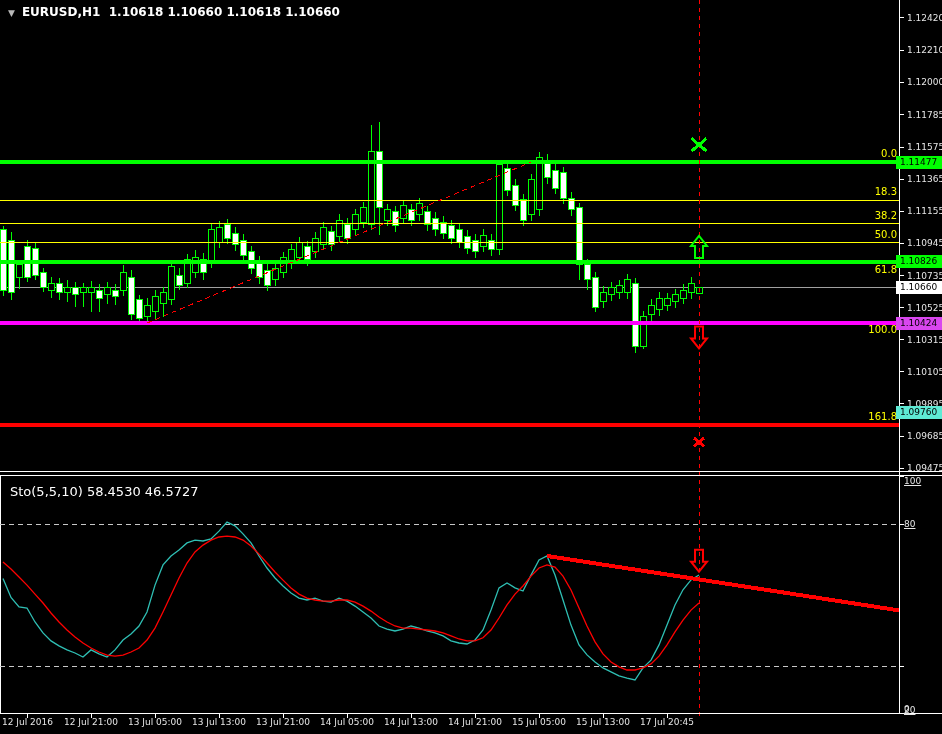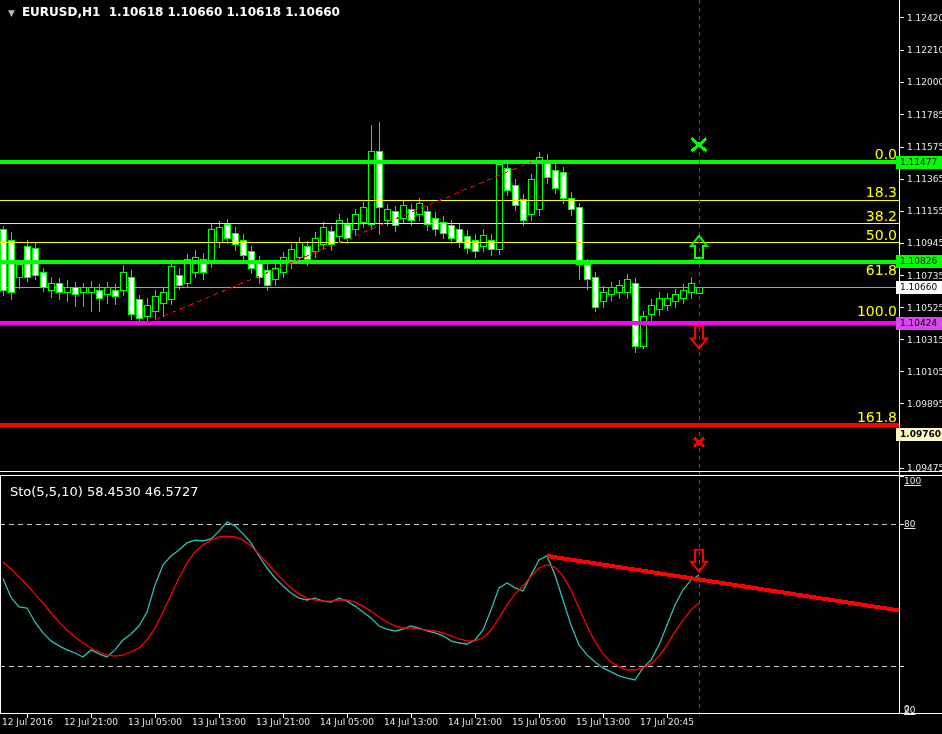--- a/index.html
+++ b/index.html
@@ -1,21 +1,21 @@
 <!DOCTYPE html>
 <html><head>
 <meta charset="utf-8">
 <style>
   html,body{margin:0;padding:0;background:#000;}
   #stage{position:relative;width:942px;height:734px;background:#000;overflow:hidden;
          font-family:"DejaVu Sans","Liberation Sans",sans-serif;}
   svg{position:absolute;left:0;top:0;}
   .lbl{position:absolute;color:#e6e6e6;font-size:9px;line-height:11px;white-space:nowrap;}
   .timelbl{transform:translateX(-50%);}
-  .fiblbl{position:absolute;right:45px;color:#ffff00;font-size:14px;line-height:10px;white-space:nowrap;}
+  .fiblbl{position:absolute;right:45px;color:#ffff00;font-size:10px;line-height:10px;white-space:nowrap;}
   .tag{position:absolute;left:896px;width:42px;height:13px;font-size:9px;color:#000;
        line-height:13px;padding-left:4px;white-space:nowrap;}
   .title{position:absolute;left:8px;top:5px;color:#fff;font-size:12px;font-weight:bold;white-space:nowrap;}
   .tri{color:#b8b8b8;font-size:9px;font-weight:normal;margin-right:7px;}
   .sto{position:absolute;left:10px;top:484px;color:#fff;font-size:13px;white-space:nowrap;}
   .scalelbl{position:absolute;left:904px;color:#e6e6e6;font-size:9px;line-height:11px;text-decoration:underline;}
 </style>
 </head>
 <body>
 
@@ -254,42 +254,42 @@
       <line x1="694" y1="437.9935000000016" x2="704" y2="446.39350000000155" stroke="#ff0000" stroke-width="3" shape-rendering="crispEdges"></line>
       <line x1="694" y1="446.39350000000155" x2="704" y2="437.9935000000016" stroke="#ff0000" stroke-width="3" shape-rendering="crispEdges"></line>
       <polygon points="695,549.6833333333334 695,561.6833333333334 691,561.6833333333334 699,571.6833333333334 707,561.6833333333334 703,561.6833333333334 703,549.6833333333334" fill="none" stroke="#ff0000" stroke-width="2"></polygon>
     </svg>
   <div id="labels">
       <div class="fiblbl" style="top: 149.081px;">0.0</div>
       <div class="fiblbl" style="top: 187.153px;">18.3</div>
       <div class="fiblbl" style="top: 210.547px;">38.2</div>
       <div class="fiblbl" style="top: 229.506px;">50.0</div>
       <div class="fiblbl" style="top: 265px;">61.8</div>
-      <div class="fiblbl" style="top: 306px;">100.0</div>
+      <div class="fiblbl" style="top: 325px;">100.0</div>
       <div class="fiblbl" style="top: 411.61px;">161.8</div>
       <div class="lbl" style="left: 907px; top: 12.896px;">1.12420</div>
       <div class="lbl" style="left: 907px; top: 45.005px;">1.12210</div>
       <div class="lbl" style="left: 907px; top: 77.114px;">1.12000</div>
       <div class="lbl" style="left: 907px; top: 109.987px;">1.11785</div>
       <div class="lbl" style="left: 907px; top: 142.096px;">1.11575</div>
       <div class="lbl" style="left: 907px; top: 174.205px;">1.11365</div>
       <div class="lbl" style="left: 907px; top: 206.314px;">1.11155</div>
       <div class="lbl" style="left: 907px; top: 238.423px;">1.10945</div>
       <div class="lbl" style="left: 907px; top: 270.532px;">1.10735</div>
       <div class="lbl" style="left: 907px; top: 302.641px;">1.10525</div>
       <div class="lbl" style="left: 907px; top: 334.75px;">1.10315</div>
       <div class="lbl" style="left: 907px; top: 366.859px;">1.10105</div>
       <div class="lbl" style="left: 907px; top: 398.968px;">1.09895</div>
       <div class="lbl" style="left: 907px; top: 431.077px;">1.09685</div>
       <div class="lbl" style="left: 907px; top: 463.187px;">1.09475</div>
       <div class="tag" style="top: 155.581px; background: rgb(0, 255, 0);">1.11477</div>
       <div class="tag" style="top: 255.119px; background: rgb(0, 255, 0);">1.10826</div>
       <div class="tag" style="top: 280.5px; background: rgb(255, 255, 255);">1.10660</div>
       <div class="tag" style="top: 316.584px; background: #d946ef;">1.10424</div>
-      <div class="tag" style="top: 428px; background: #fef9c3; font-weight: bold;">1.09760</div>
+      <div class="tag" style="top: 406px; background: #5eead4;">1.09760</div>
       <div class="lbl timelbl" style="left: 2px; top: 717px; transform: none;">12 Jul 2016</div>
       <div class="lbl timelbl" style="left: 91px; top: 717px;">12 Jul 21:00</div>
       <div class="lbl timelbl" style="left: 155px; top: 717px;">13 Jul 05:00</div>
       <div class="lbl timelbl" style="left: 219px; top: 717px;">13 Jul 13:00</div>
       <div class="lbl timelbl" style="left: 283px; top: 717px;">13 Jul 21:00</div>
       <div class="lbl timelbl" style="left: 347px; top: 717px;">14 Jul 05:00</div>
       <div class="lbl timelbl" style="left: 411px; top: 717px;">14 Jul 13:00</div>
       <div class="lbl timelbl" style="left: 475px; top: 717px;">14 Jul 21:00</div>
       <div class="lbl timelbl" style="left: 539px; top: 717px;">15 Jul 05:00</div>
       <div class="lbl timelbl" style="left: 603px; top: 717px;">15 Jul 13:00</div>

